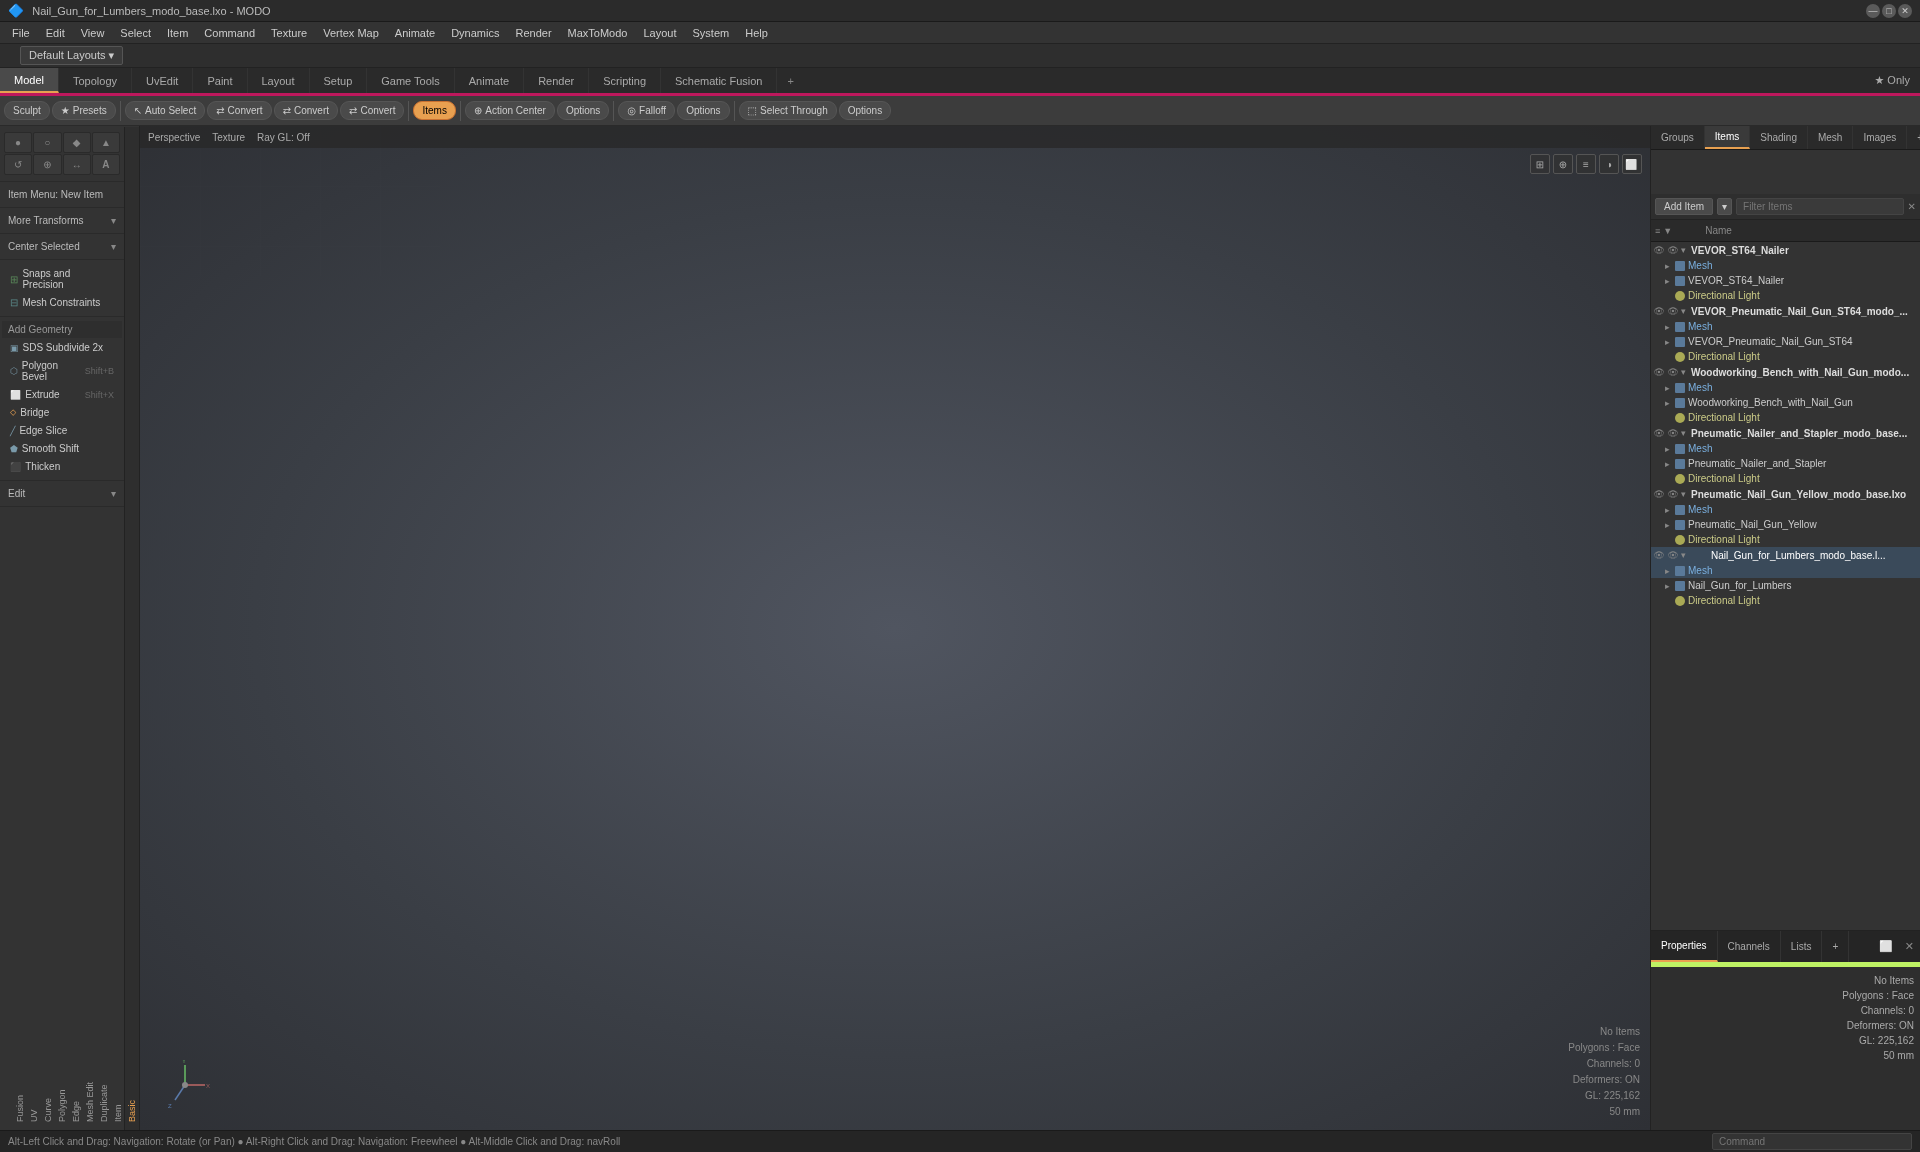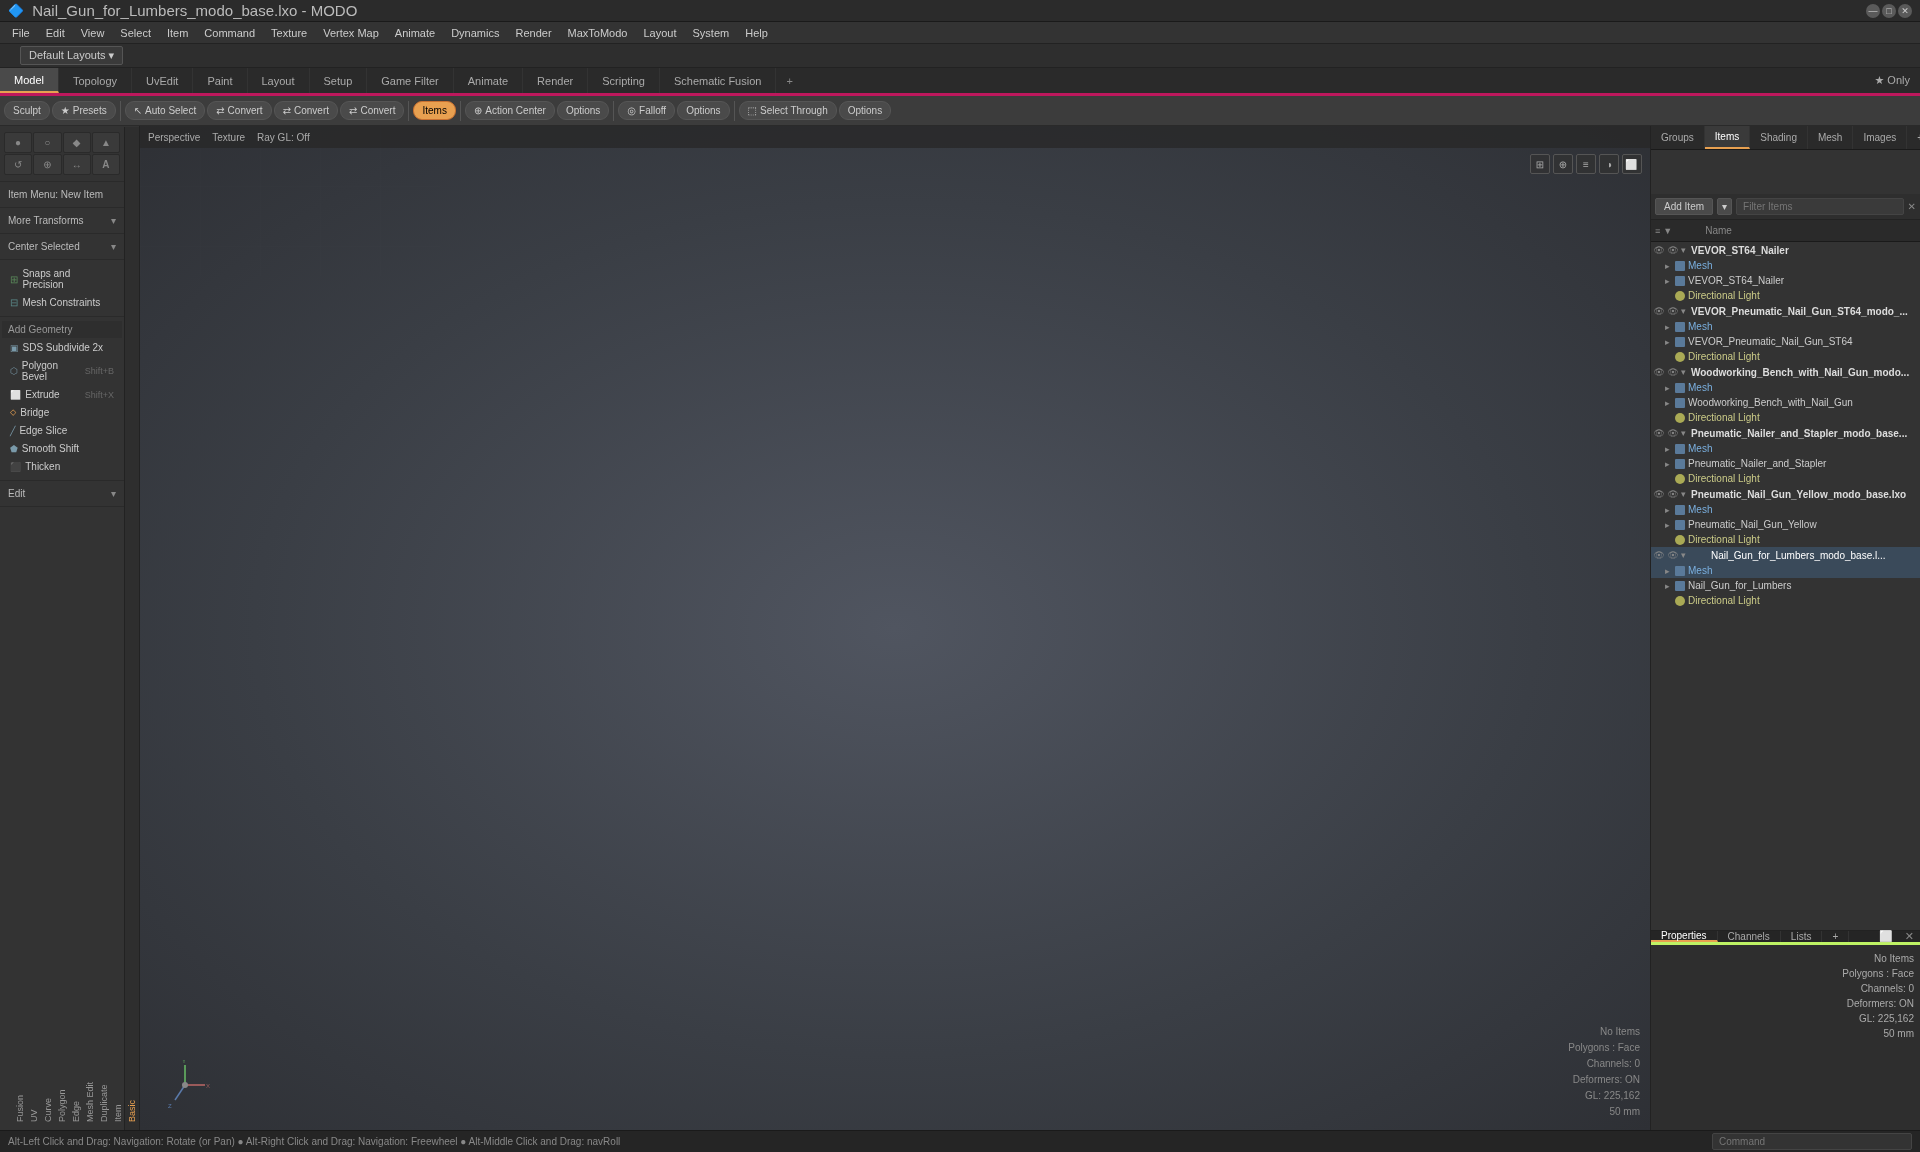--- a/index.html
+++ b/index.html
@@ -1,20 +1,20 @@
 <!DOCTYPE html>
 <html><head>
   <meta charset="utf-8">
   <style>
     * { margin: 0; padding: 0; box-sizing: border-box; }
     body { width: 1920px; height: 1152px; overflow: hidden; background: #3a3a3a; font-family: 'Segoe UI', Arial, sans-serif; font-size: 11px; color: #ccc; }
 
     
     #titlebar { height: 22px; background: #2b2b2b; display: flex; align-items: center; padding: 0 8px; border-bottom: 1px solid #1a1a1a; }
-    #titlebar .title { flex: 1; font-size: 15px; color: #bbb; }
+    #titlebar .title { flex: 1; font-size: 11px; color: #bbb; }
     #titlebar .win-controls { display: flex; gap: 2px; }
     #titlebar .win-btn { width: 14px; height: 14px; border-radius: 50%; display: flex; align-items: center; justify-content: center; font-size: 9px; cursor: pointer; }
     #titlebar .win-btn.minimize { background: #5a5a5a; }
     #titlebar .win-btn.maximize { background: #5a5a5a; }
     #titlebar .win-btn.close { background: #5a5a5a; }
 
     
     #menubar { height: 22px; background: #333; display: flex; align-items: center; padding: 0 4px; border-bottom: 1px solid #222; }
     .menu-item { padding: 2px 8px; font-size: 11px; color: #ccc; cursor: pointer; border-radius: 2px; }
 
@@ -80,21 +80,21 @@
     .item-eye { width: 12px; height: 12px; margin-right: 2px; display: flex; align-items: center; justify-content: center; color: #888; font-size: 9px; }
     .item-expand { width: 10px; color: #888; font-size: 9px; cursor: pointer; }
     .item-name { font-size: 10px; color: #ccc; flex: 1; white-space: nowrap; overflow: hidden; text-overflow: ellipsis; }
     .item-name.mesh { color: #7aafdf; }
     .item-name.light { color: #cccc88; }
     .item-name.group { color: #dddddd; font-weight: bold; }
     .item-name.selected-item { color: #fff; margin-left: 20px; }
 
     
     #props-panel { height: 200px; background: #2e2e2e; border-top: 1px solid #222; }
-    #props-tabs { height: 14px; background: #252525; display: flex; align-items: stretch; border-bottom: 3px solid #bef264; }
+    #props-tabs { height: 36px; background: #252525; display: flex; align-items: stretch; border-bottom: 5px solid #bef264; }
     .pt { padding: 0 10px; display: flex; align-items: center; font-size: 10px; color: #aaa; cursor: pointer; border-right: 1px solid #333; }
     .pt.active { color: #fff; border-bottom: 2px solid #e8a050; }
     .props-content { padding: 6px; font-size: 10px; color: #aaa; }
     .prop-row { display: flex; justify-content: space-between; padding: 2px 0; }
 
     
     .vp-info { position: absolute; bottom: 10px; right: 10px; font-size: 10px; color: #888; text-align: right; line-height: 1.6; }
 
     
     .compass { position: absolute; bottom: 20px; left: 20px; width: 50px; height: 50px; }
@@ -141,21 +141,21 @@
   <button class="layout-dropdown">Default Layouts ▾</button>
 </div>
 
 <div id="tabbar">
   <div class="tab active">Model</div>
   <div class="tab">Topology</div>
   <div class="tab">UvEdit</div>
   <div class="tab">Paint</div>
   <div class="tab">Layout</div>
   <div class="tab">Setup</div>
-  <div class="tab">Game Filter</div>
+  <div class="tab">Game Tools</div>
   <div class="tab">Animate</div>
   <div class="tab">Render</div>
   <div class="tab">Scripting</div>
   <div class="tab">Schematic Fusion</div>
   <div class="tab-plus">+</div>
   <div class="tab-star">★  Only</div>
 </div>
 
 <div id="toolbar">
   <span class="tool-btn">Sculpt</span>

